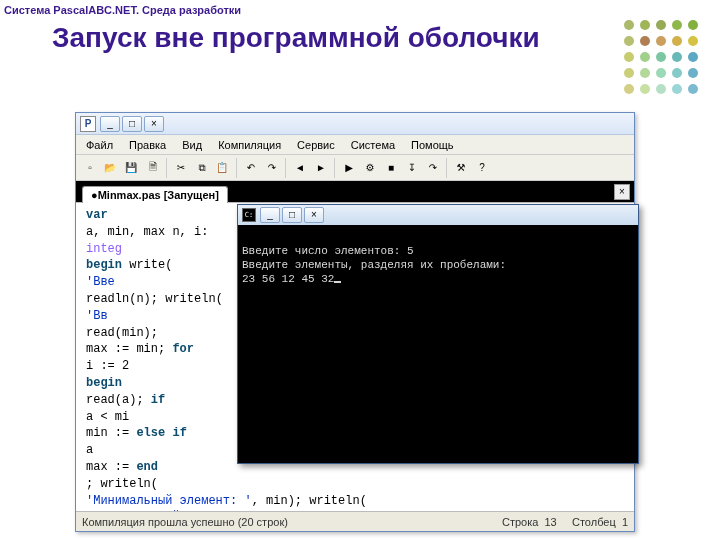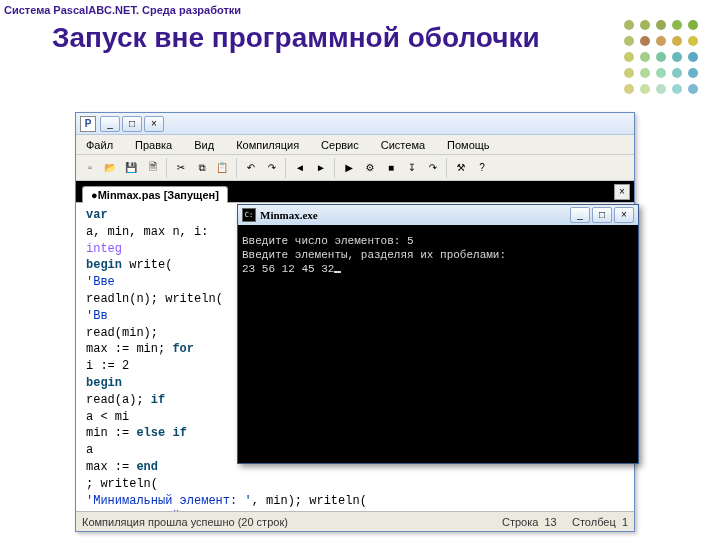--- a/index.html
+++ b/index.html
@@ -60,21 +60,21 @@
   .titlebar .title { flex:1; font-size:11px; color:#000; }
   .winbtns { display:flex; gap:2px; }
   .winbtn {
     width:20px; height:16px; border:1px solid #8aa6cc;
     background:linear-gradient(#fdfefe,#d6e4f4);
     border-radius:2px; font:10px Arial; text-align:center; line-height:14px;
     cursor:pointer;
   }
   .menubar {
     height:20px; background:#f0efe8; border-bottom:1px solid #ccc;
-    display:flex; align-items:center; padding:3px 4px; gap:10px;
+    display:flex; align-items:center; padding:3px 4px; gap:4px;
   }
   .menubar span { padding:2px 6px; cursor:pointer; }
   .toolbar {
     height:26px; background:#f0efe8; border-bottom:1px solid #ccc;
     display:flex; align-items:center; padding:0 4px; gap:1px;
   }
   .tbtn {
     width:20px; height:20px; border:1px solid transparent;
     display:flex;align-items:center;justify-content:center;
     cursor:pointer; font-size:10px;
@@ -128,21 +128,21 @@
   .console .cicon{
     width:14px;height:14px;background:#000;border:1px solid #666;
     display:inline-flex;align-items:center;justify-content:center;
     margin-right:4px;
   }
   .console .cicon::after{content:"C:";color:#eee;font:7px monospace;}
   .console .ctitle-text{flex:1;font:bold 11px Tahoma;color:#000;}
   .console .cbody{
     position:absolute;left:0;right:0;top:20px;bottom:0;
     background:#000;color:#d8d8d8;
-    padding:10px 4px; white-space:pre; font-size:11px; line-height:1.25;
+    padding:20px 4px; white-space:pre; font-size:11px; line-height:1.25;
   }
   .cursor{display:inline-block;width:7px;height:2px;background:#d8d8d8;vertical-align:-1px;}
 </style>
 </head>
 <body>
 
 <div class="breadcrumb">Система PascalABC.NET. Среда разработки</div>
 <div class="slide-title">Запуск вне программной оболочки</div>
 <div class="dots" id="dots">
     <div class="d" style="background: rgb(170, 185, 106);"></div>
@@ -227,21 +227,20 @@
     <span>
       <span>Строка</span>&nbsp;&nbsp;<span>13</span>&nbsp;&nbsp;&nbsp;&nbsp;
       <span>Столбец</span>&nbsp;&nbsp;<span>1</span>
     </span>
   </div>
 </div>
 
 <div class="console">
   <div class="ctitle">
     <span class="cicon"></span>
-    <span class="ctitle-text">Minmax.exe</span>
     <div class="winbtns">
       <div class="winbtn">_</div>
       <div class="winbtn">□</div>
       <div class="winbtn">×</div>
     </div>
   </div>
   <div class="cbody" id="cbody">Введите число элементов: 5
 Введите элементы, разделяя их пробелами:
 23 56 12 45 32<span class="cursor"></span></div>
 </div>

